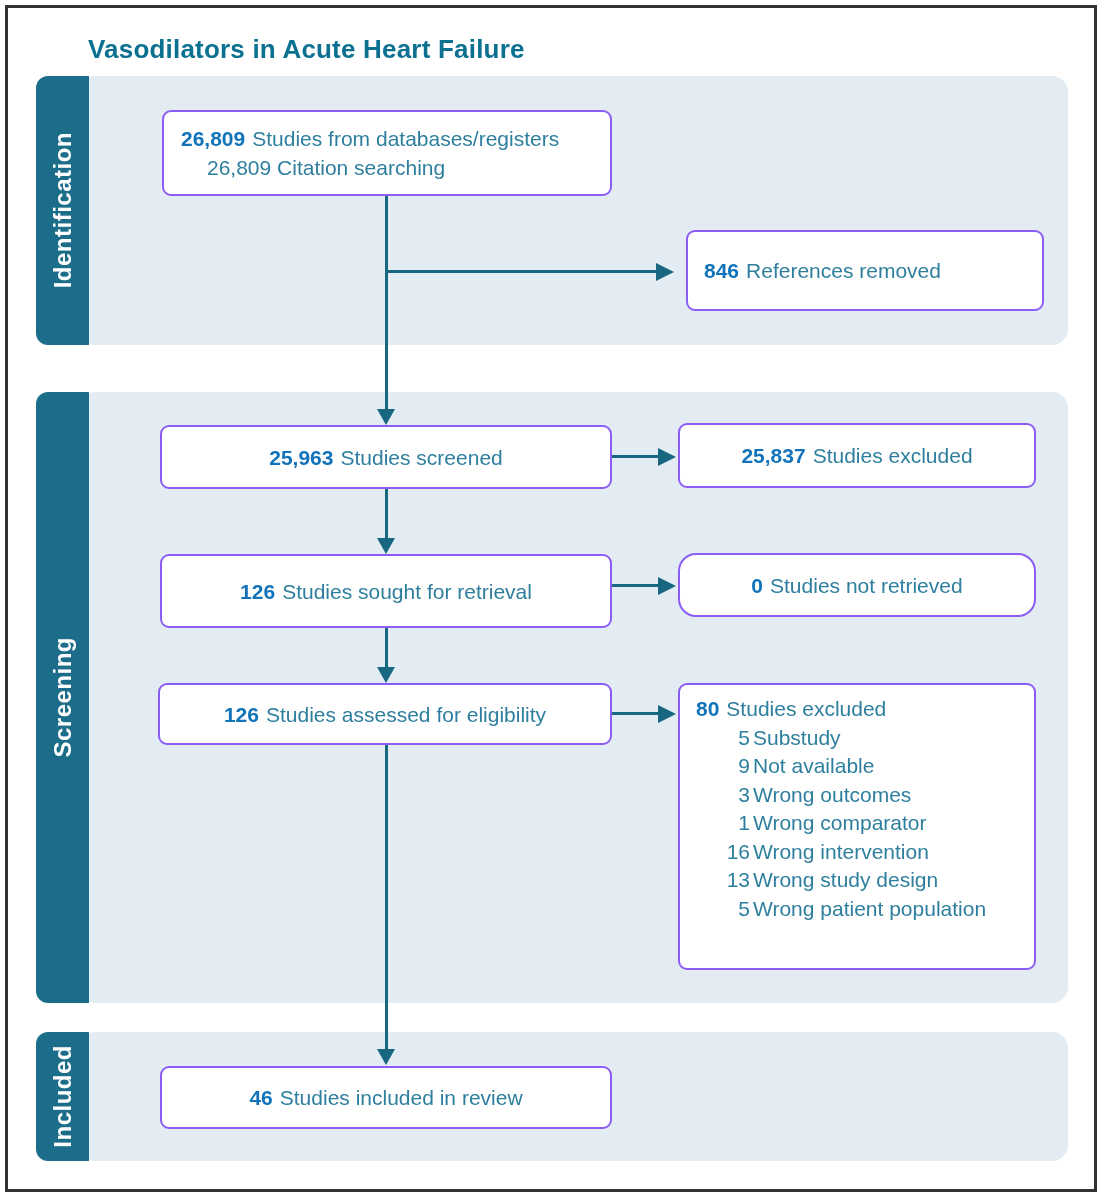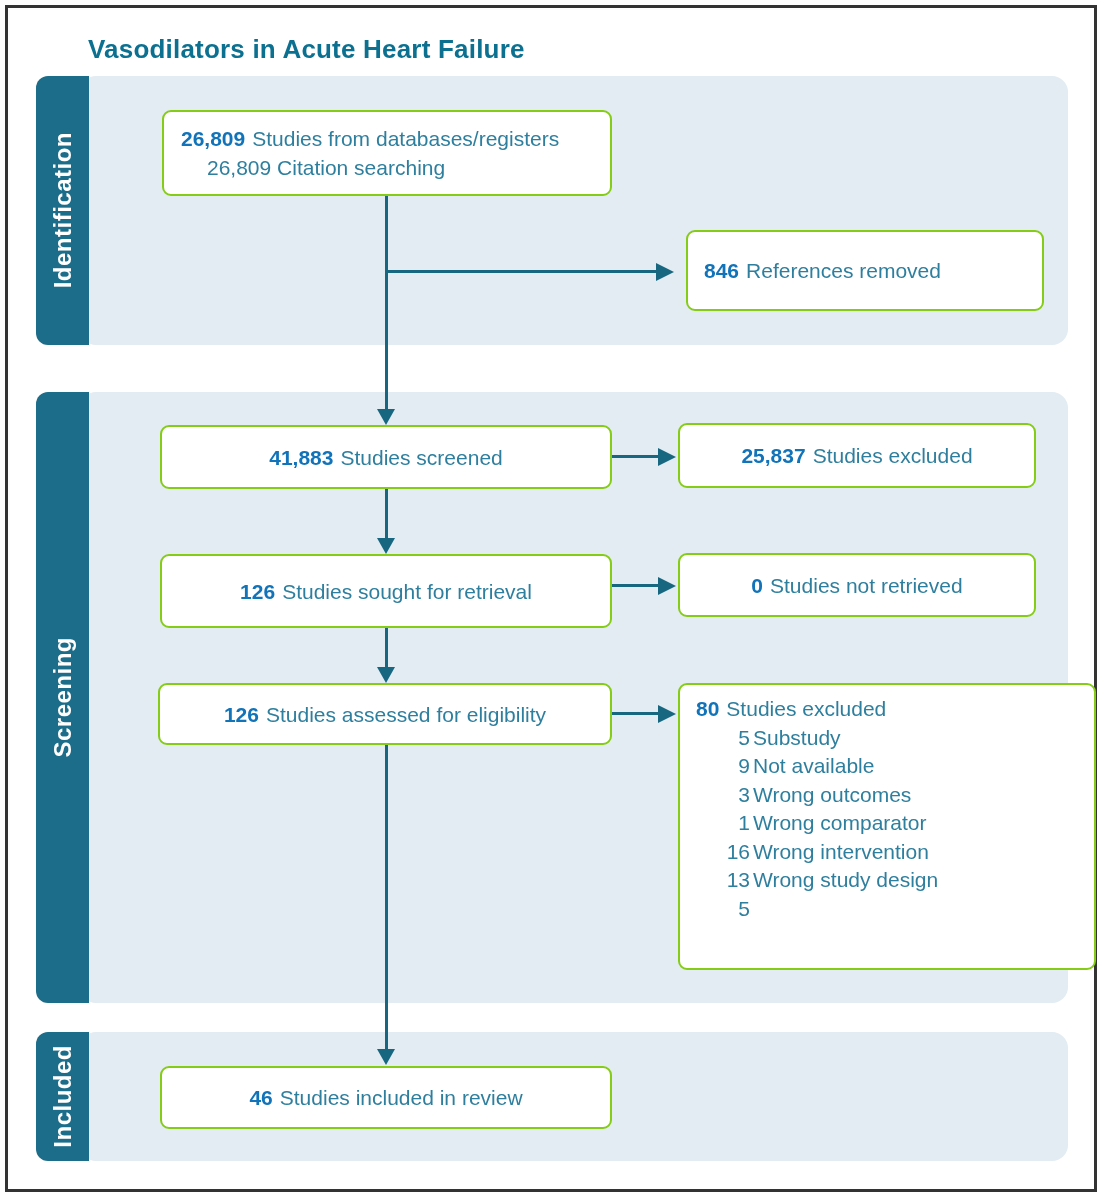--- a/index.html
+++ b/index.html
@@ -30,38 +30,38 @@
   }
   .bar-ident { top:76px;  height:269px; }
   .bar-screen{ top:392px; height:611px; }
   .bar-incl  { top:1032px;height:129px; }
   .bar-label {
     writing-mode:vertical-rl; transform:rotate(180deg);
     color:#ffffff; font-weight:bold; font-size:24px; letter-spacing:0.5px;
   }
   .box {
     position:absolute; background:#ffffff;
-    border:2px solid #84cc16; border-radius:9px;
+    border:2px solid #8b5cf6; border-radius:9px;
     color:#2e7f9e; font-size:21px;
     display:flex; flex-direction:column; justify-content:center;
   }
   .box .num { color:#1173b9; font-weight:bold; margin-right:7px; }
   .box .bline { line-height:29px; }
   .center { align-items:center; }
   .left-pad { padding-left:17px; }
   .indent1 { padding-left:26px; }
   .indent2 { padding-left:22px; }
   .box-1 { left:162px; top:110px; width:450px; height:86px; }
   .box-2 { left:678px; top:230px; width:358px; height:81px; padding-left:16px;margin-left:8px; }
   .box-3 { left:160px; top:425px; width:452px; height:64px; }
   .box-4 { left:678px; top:423px; width:358px; height:65px; }
   .box-5 { left:160px; top:554px; width:452px; height:74px; }
-  .box-6 { left:678px; top:553px; width:358px; height:64px; }
+  .box-6 { left:678px; top:553px; width:358px; height:64px;border-radius:18px; }
   .box-7 { left:158px; top:683px; width:454px; height:62px; }
-  .box-8 { left:678px; top:683px; width:418px; height:287px;
+  .box-8 { left:678px; top:683px; width:358px; height:287px;
            padding:10px 8px 8px 16px; font-size:21px; line-height:28.5px;
            justify-content:flex-start; }
   .box-9 { left:160px; top:1066px; width:452px; height:63px; }
   .reason-row { display:flex; }
   .reason-num { width:54px; text-align:right; flex:none; }
   .reason-label { margin-left:3px; }
   .vline, .hline { position:absolute; background:#176781; }
   .vline { width:3px; }
   .hline { height:3px; }
   .arr-down {
@@ -123,21 +123,21 @@
 <div class="box box-1 left-pad">
   <div class="bline"><span class="num">26,809</span><span>Studies from databases/registers</span></div>
   <div class="bline indent1">26,809 Citation searching</div>
 </div>
 
 <div class="box box-2">
   <div class="bline"><span class="num">846</span><span>References removed</span></div>
 </div>
 
 <div class="box box-3 center">
-  <div class="bline"><span class="num">41,883</span><span>Studies screened</span></div>
+  <div class="bline"><span class="num">25,963</span><span>Studies screened</span></div>
 </div>
 
 <div class="box box-4 center">
   <div class="bline"><span class="num">25,837</span><span>Studies excluded</span></div>
 </div>
 
 <div class="box box-5 center">
   <div class="bline"><span class="num">126</span><span>Studies sought for retrieval</span></div>
 </div>
 
@@ -170,18 +170,19 @@
   <div class="reason-row">
     <span class="reason-num">16</span>
     <span class="reason-label">Wrong intervention</span>
   </div>
   <div class="reason-row">
     <span class="reason-num">13</span>
     <span class="reason-label">Wrong study design</span>
   </div>
   <div class="reason-row">
     <span class="reason-num">5</span>
+    <span class="reason-label">Wrong patient population</span>
   </div>
 </div>
 
 <div class="box box-9 center">
   <div class="bline"><span class="num">46</span><span>Studies included in review</span></div>
 </div>
 
 </body></html>

